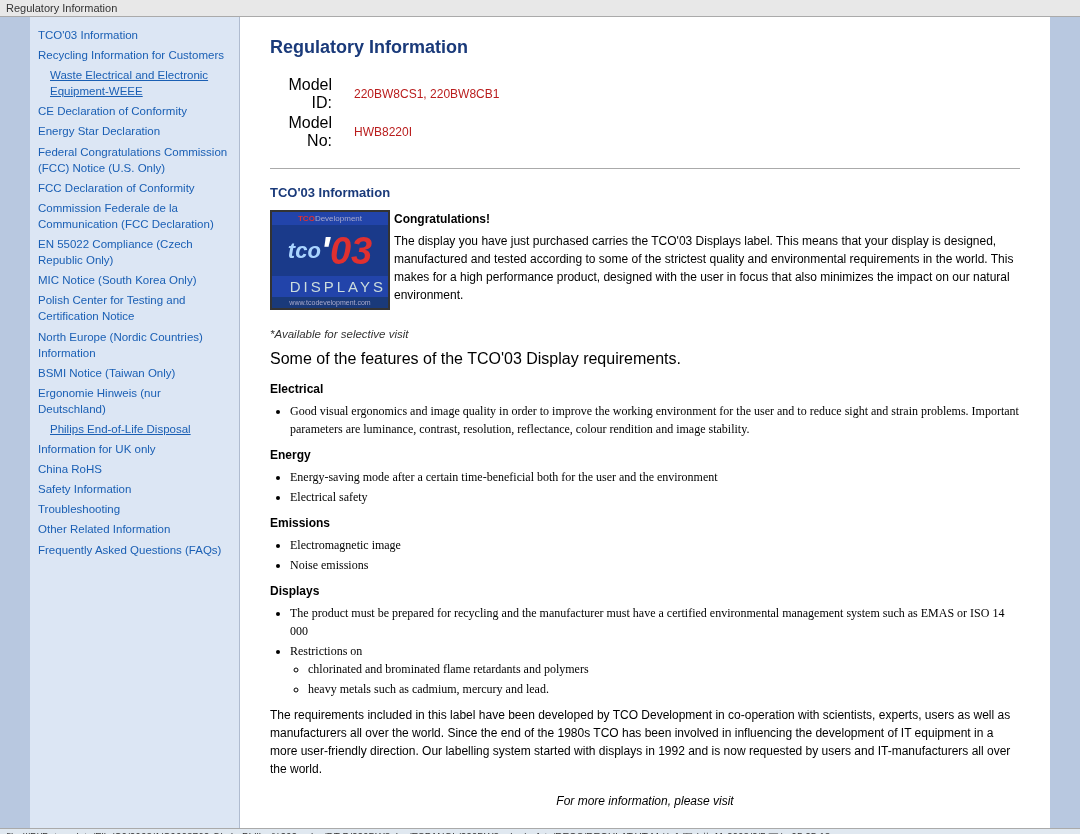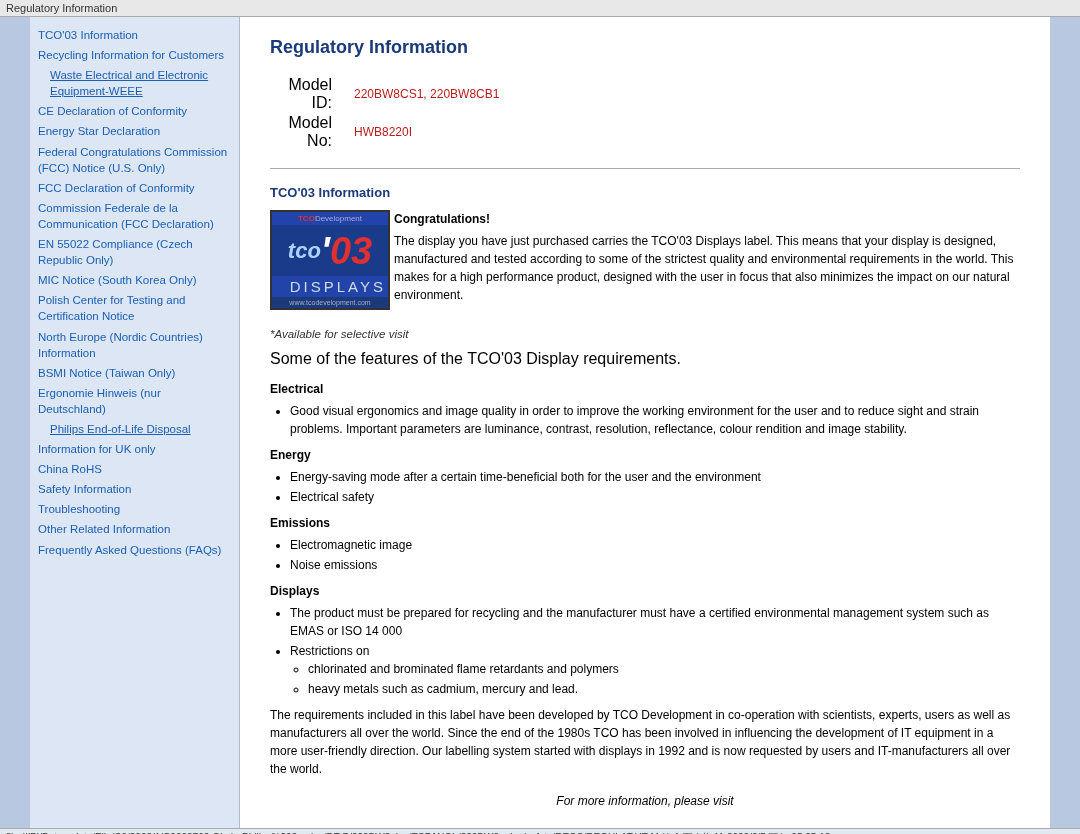--- a/index.html
+++ b/index.html
@@ -148,20 +148,21 @@
     }
     .sub-section-title {
       font-weight: bold;
       font-size: 12px;
       margin-bottom: 6px;
       margin-top: 10px;
     }
     .bullet-list {
       padding-left: 20px;
       margin-bottom: 8px;
+      font-family: Liberation Serif, serif;
     }
     .bullet-list li {
       font-size: 12px;
       line-height: 1.5;
       margin-bottom: 2px;
     }
     .sub-bullet-list {
       padding-left: 18px;
       list-style-type: circle;
     }

